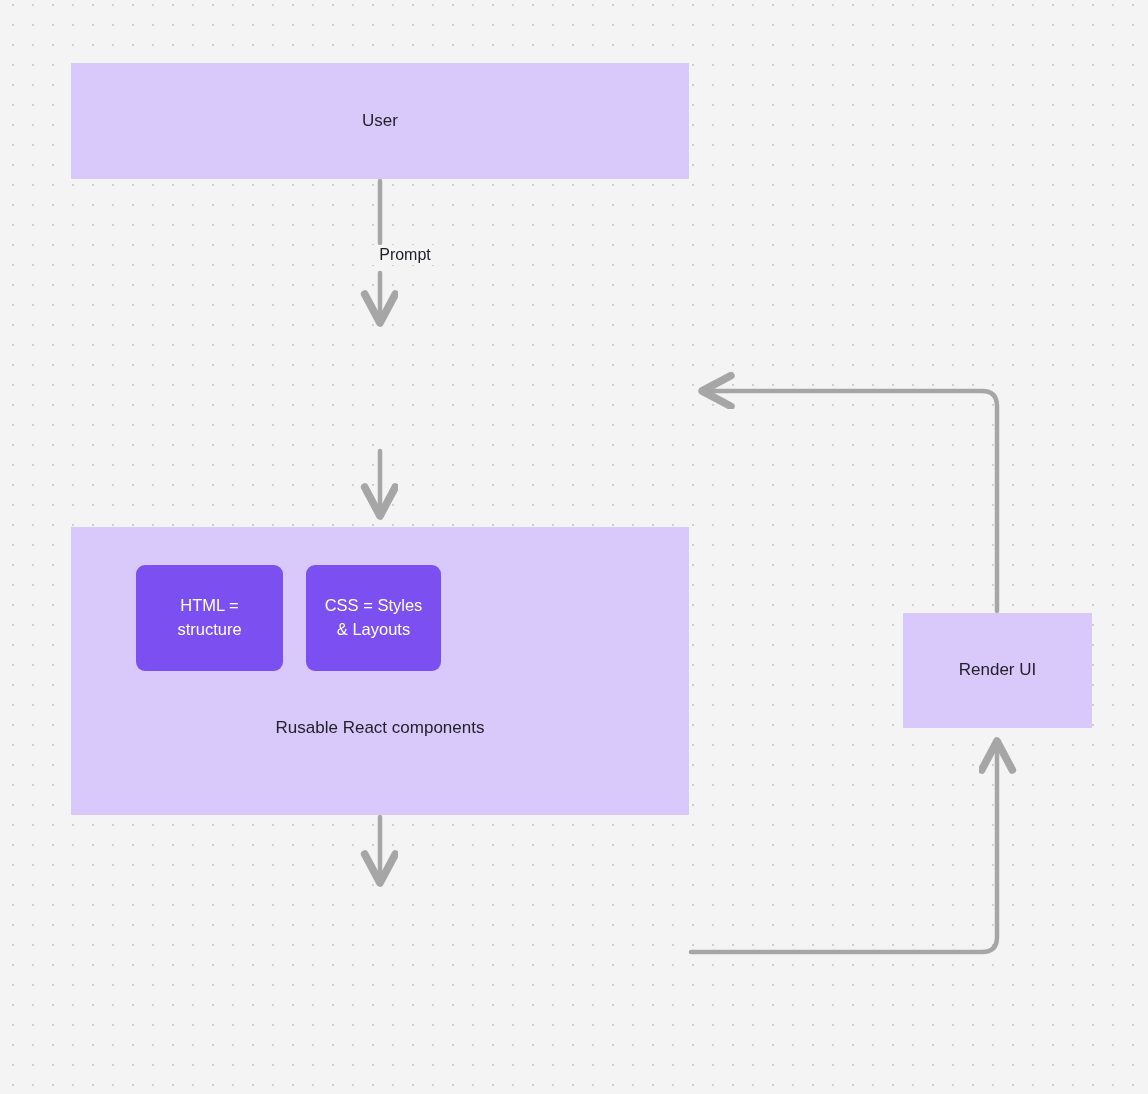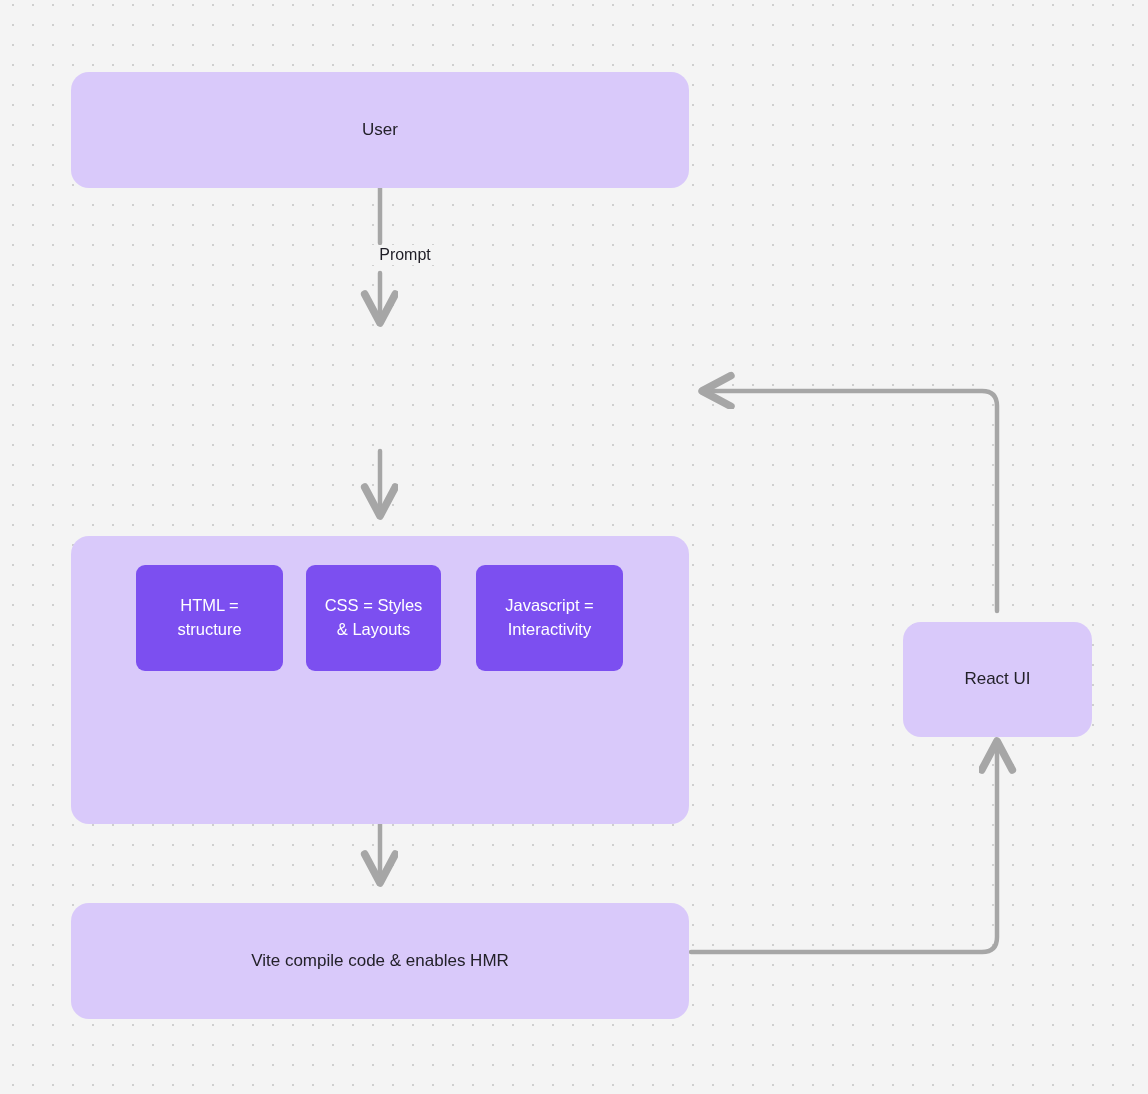--- a/index.html
+++ b/index.html
@@ -38,25 +38,24 @@
     position: absolute;
     box-sizing: border-box;
     display: flex;
     align-items: center;
     justify-content: center;
     text-align: center;
   }
 
   .node-outer {
     background: #d9c9fa;
-    border-radius: 18px;
+    border-radius: 0;
     color: #232129;
     font-size: 17px;
     line-height: 1.35;
-    margin-top: 9px;
   }
 
   .node-inner {
     background: #7c4ff0;
     border-radius: 9px;
     color: #ffffff;
     font-size: 16.5px;
     line-height: 1.45;
   }
 
@@ -135,29 +134,23 @@
   <div class="node node-inner" id="node-html">
     <span class="node-label">HTML =
 structure</span>
   </div>
 
   <div class="node node-inner" id="node-css">
     <span class="node-label">CSS = Styles
 &amp; Layouts</span>
   </div>
 
-  <div class="node node-inner" id="node-js">
-    <span class="node-label">Javascript =
-Interactivity</span>
-  </div>
+
+  <div class="group-caption" id="caption-components">Rusable React components</div>
 
 
-  <div class="node node-outer" id="node-vite">
-    <span class="node-label">Vite compile code &amp; enables HMR</span>
-  </div>
-
   <div class="node node-outer" id="node-render">
-    <span class="node-label">React UI</span>
+    <span class="node-label">Render UI</span>
   </div>
 
   <div class="edge-label" id="label-prompt">Prompt</div>
 
 </div>
 
 </body></html>

